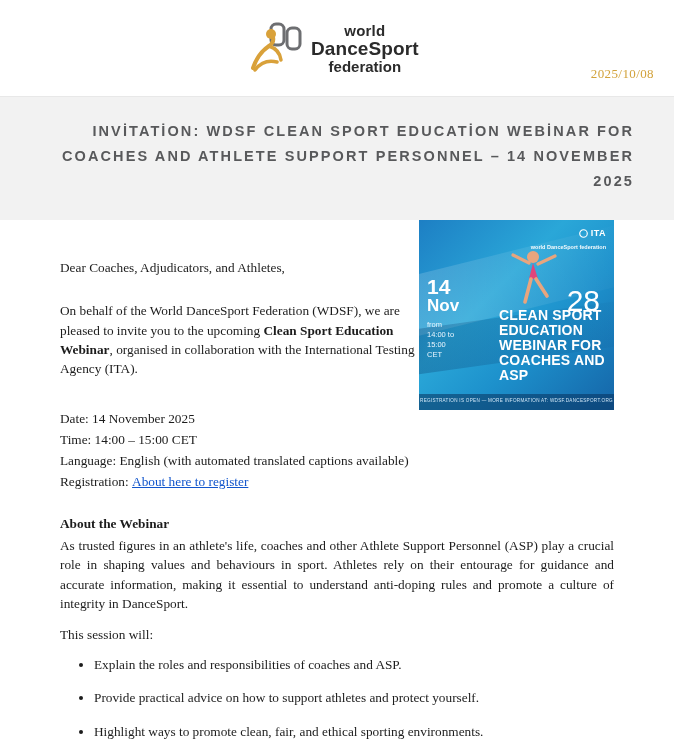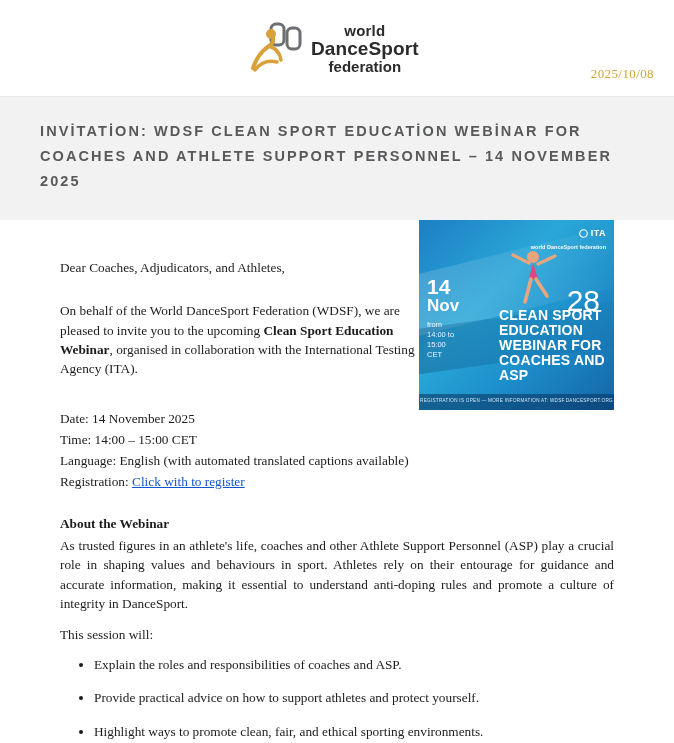--- a/index.html
+++ b/index.html
@@ -73,21 +73,21 @@
     font-family: "Liberation Serif", serif;
     font-size: 13px;
     color: #d2a23b;
     letter-spacing: .4px;
   }
 
   
   .title-band {
     background: #f2f2f2;
     padding: 22px 40px 26px 40px;
-    text-align: left;
+    text-align: right;
   }
   .doc-title {
     font-family: "Liberation Sans", sans-serif;
     font-size: 14.5px;
     font-weight: 700;
     letter-spacing: 2.1px;
     line-height: 1.72;
     color: #58595b;
     text-transform: uppercase;
     margin: 0;
@@ -347,21 +347,21 @@
       </div>
 
       <p class="salutation">Dear Coaches, Adjudicators, and Athletes,</p>
 
       <p class="intro"><span>On behalf of the World DanceSport Federation (WDSF), we are pleased to invite you to the upcoming </span><b>Clean Sport Education Webinar</b><span>, organised in collaboration with the International Testing Agency (ITA).</span></p>
 
       <div class="facts">
         <div><b>Date:</b><span> 14 November 2025</span></div>
         <div><b>Time:</b><span> 14:00 – 15:00 CET</span></div>
         <div><b>Language:</b><span> English (with automated translated captions available)</span></div>
-        <div><b>Registration:</b>&nbsp;<a class="reg-link" href="#">Click with to register</a></div>
+        <div><b>Registration:</b>&nbsp;<a class="reg-link" href="#">About here to register</a></div>
       </div>
 
       <p class="section-head">About the Webinar</p>
       <p class="justified">As trusted figures in an athlete's life, coaches and other Athlete Support Personnel (ASP) play a crucial role in shaping values and behaviours in sport. Athletes rely on their entourage for guidance and accurate information, making it essential to understand anti-doping rules and promote a culture of integrity in DanceSport.</p>
 
       <p>This session will:</p>
 
       <ul class="bullets">
         <li>Explain the roles and responsibilities of coaches and ASP.</li>
         <li>Provide practical advice on how to support athletes and protect yourself.</li>

